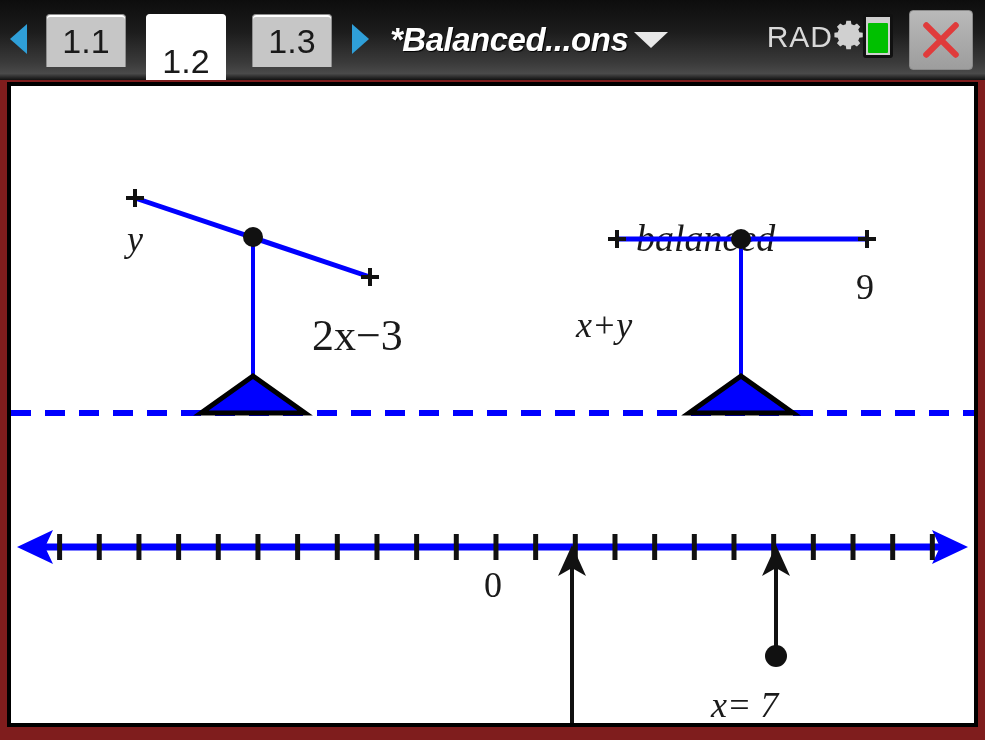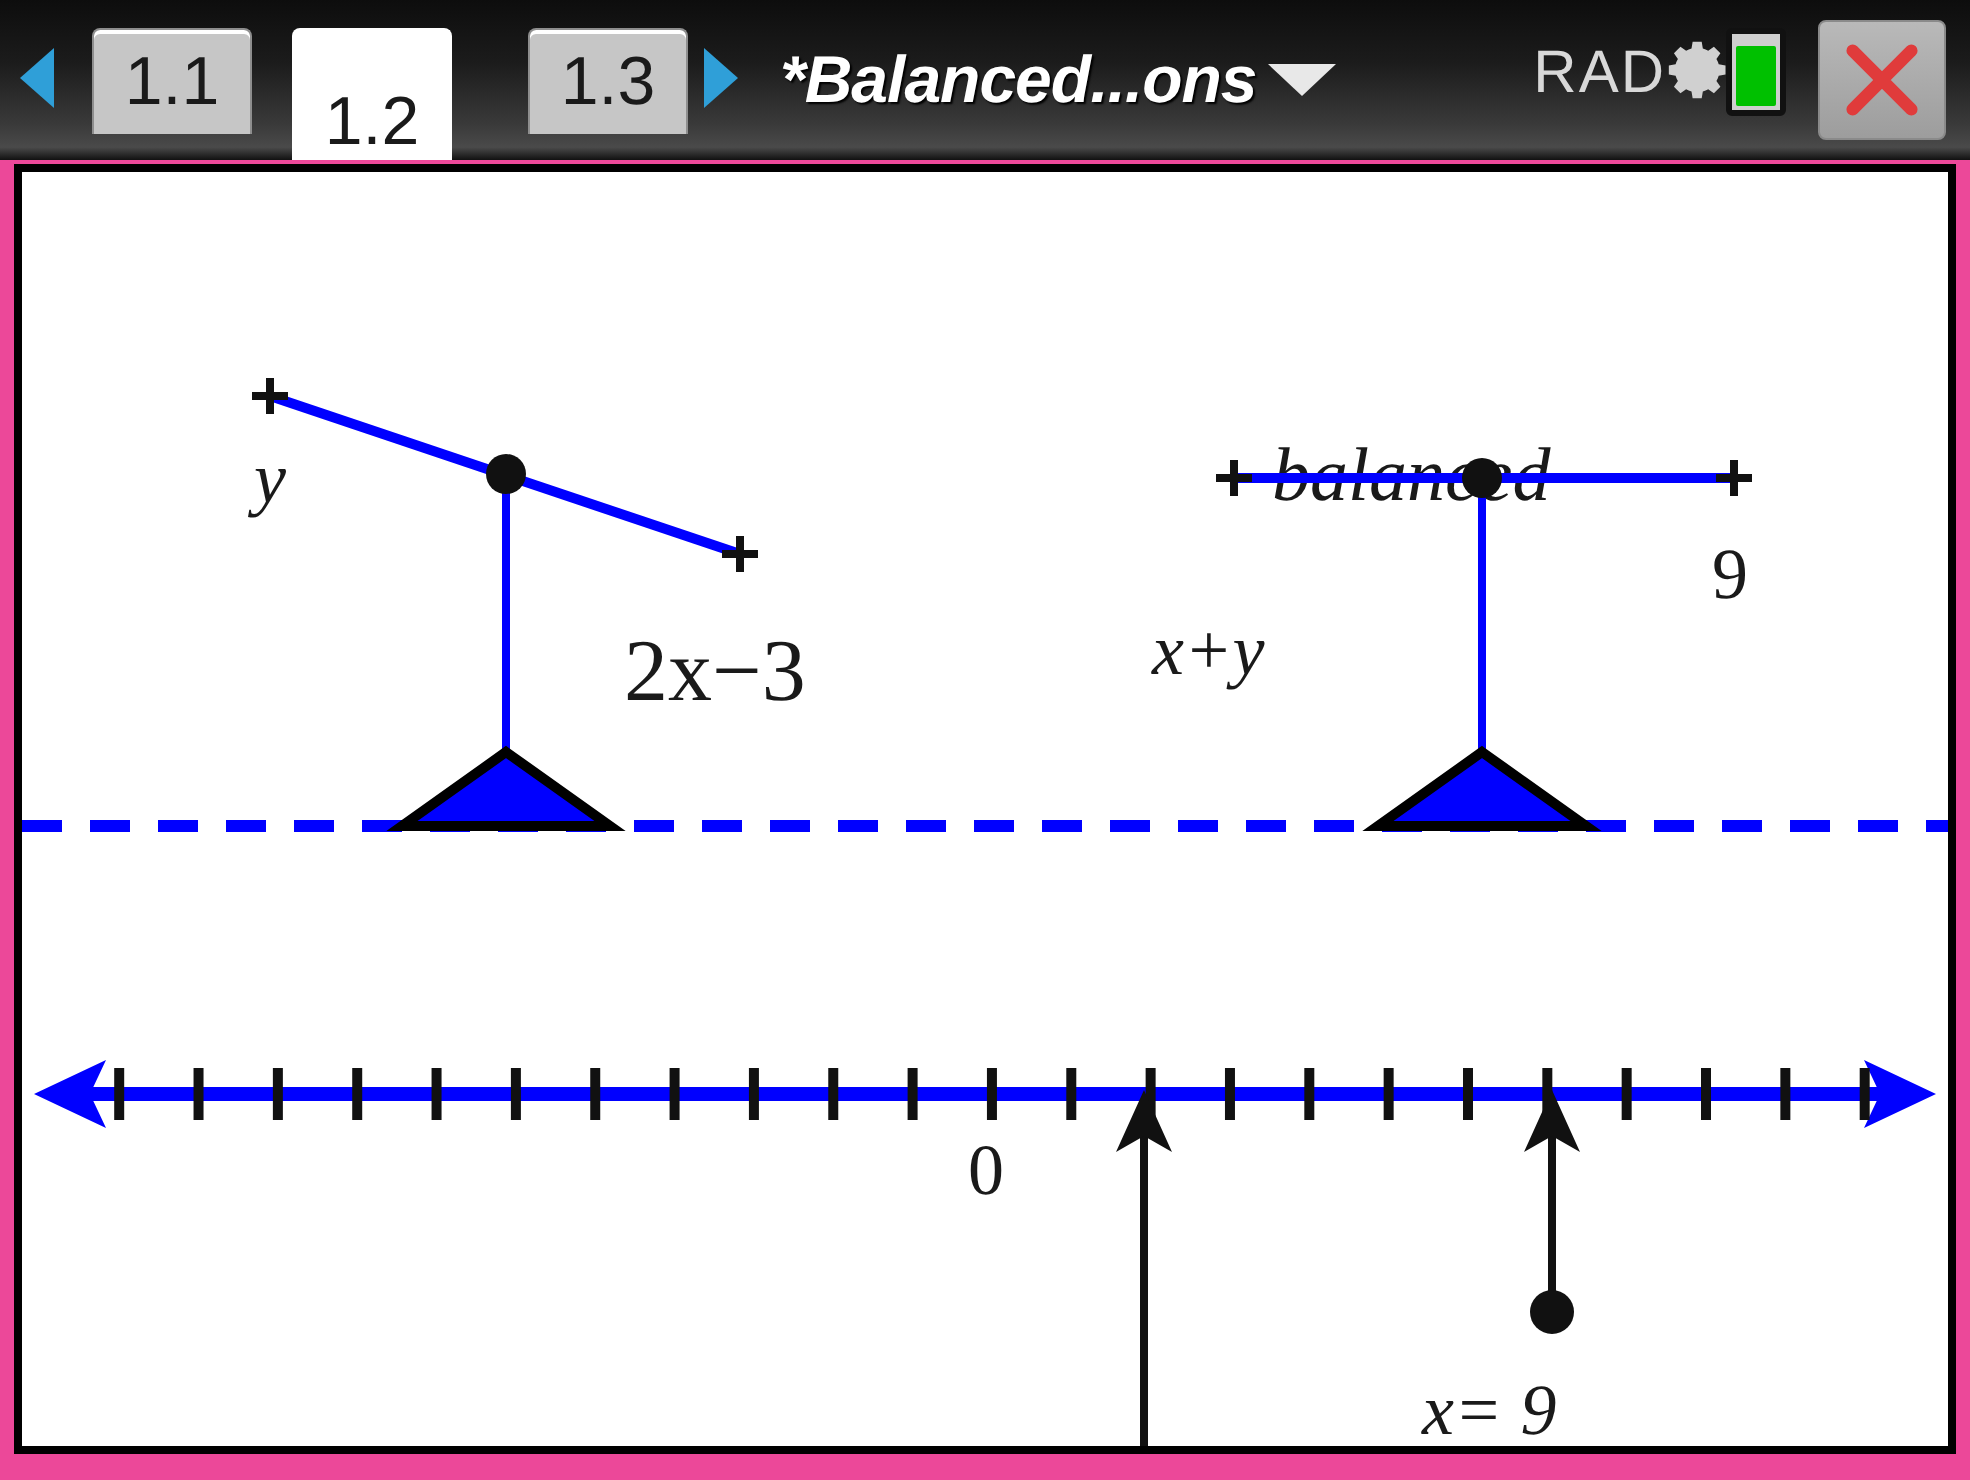--- a/index.html
+++ b/index.html
@@ -1,19 +1,19 @@
 <!DOCTYPE html>
 <html><head>
 <meta charset="utf-8">
 <style>
   html,body{margin:0;padding:0;background:#000;}
   body{width:985px;height:740px;overflow:hidden;
        font-family:"Liberation Sans", sans-serif;}
 
-  #app{position:relative;width:985px;height:740px;background:#ec4899;text-decoration:underline;}
+  #app{position:relative;width:985px;height:740px;background:#7f1d1d;text-decoration:underline;}
 
   
   #titlebar{position:absolute;left:0;top:0;width:985px;height:80px;
     background:linear-gradient(180deg,#0d0d0d 0%,#1c1c1c 40%,#3a3a3a 78%,#4a4a4a 92%,#111 100%);
     overflow:hidden;}
 
   .navarrow{position:absolute;width:0;height:0;border-top:15px solid transparent;
     border-bottom:15px solid transparent;}
   #nav-left{left:10px;top:24px;border-right:17px solid #2f9fd8;}
   #nav-right{left:352px;top:24px;border-left:17px solid #2f9fd8;}
@@ -22,21 +22,21 @@
     border-radius:4px 4px 0 0;
     display:flex;align-items:center;justify-content:center;
     font-size:34px;color:#1a1a1a;
     font-family:"Liberation Sans", sans-serif;
     box-shadow:inset 0 2px 0 #fff;}
   .tab.inactive{background:#c6c6c6;border:1px solid #8e8e8e;border-bottom:none;}
   .tab.active{background:#ffffff;border:1px solid #ffffff;border-bottom:none;height:66px;z-index:5;align-items:flex-end;}
 
   #tab0{left:46px;}
   #tab1{left:146px;}
-  #tab2{left:264px;}
+  #tab2{left:252px;}
 
   #doc-title{position:absolute;left:390px;top:16px;height:48px;
     display:flex;align-items:center;gap:6px;}
   #doc-title-text{font-size:33px;font-style:italic;font-weight:bold;color:#ffffff;
     letter-spacing:-0.5px;text-shadow:1px 1px 1px #000;
     font-family:"Liberation Sans", sans-serif;white-space:nowrap;}
   #title-chevron{width:0;height:0;border-left:17px solid transparent;
     border-right:17px solid transparent;border-top:16px solid #e8e8e8;}
 
   #rad-label{position:absolute;right:152px;top:20px;font-size:30px;color:#d8d8d8;
@@ -112,21 +112,21 @@
     <div class="mathlbl" id="lbl-left-2x3" style="left:301px;top:224px;font-size:44px;font-style:normal;">2x−3</div>
 
     <div class="mathlbl" id="lbl-balanced" style="left:625px;top:130px;font-size:38px;">balanced</div>
 
     <div class="mathlbl" id="lbl-xplusy" style="left:565px;top:182px;font-size:36px;margin-top:36px;">x+y</div>
 
     <div class="mathlbl" id="lbl-nine" style="left:845px;top:180px;font-size:36px;font-style:normal;">9</div>
 
     <div class="mathlbl" id="lbl-zero" style="left:473px;top:478px;font-size:36px;font-style:normal;">0</div>
 
-    <div class="mathlbl" id="lbl-xslider" style="left:700px;top:598px;font-size:36px;">x= 9</div>
+    <div class="mathlbl" id="lbl-xslider" style="left:700px;top:598px;font-size:36px;">x= 7</div>
 
     <svg id="stage" viewBox="0 0 963 637">
 
       <line x1="0" y1="327" x2="963" y2="327" stroke="#0000ff" stroke-width="6" stroke-dasharray="20 14"></line>
 
       <g>
 
         <line x1="242" y1="151" x2="242" y2="290" stroke="#0000ff" stroke-width="4"></line>
 
         <line x1="124" y1="112" x2="359" y2="191" stroke="#0000ff" stroke-width="5"></line>

